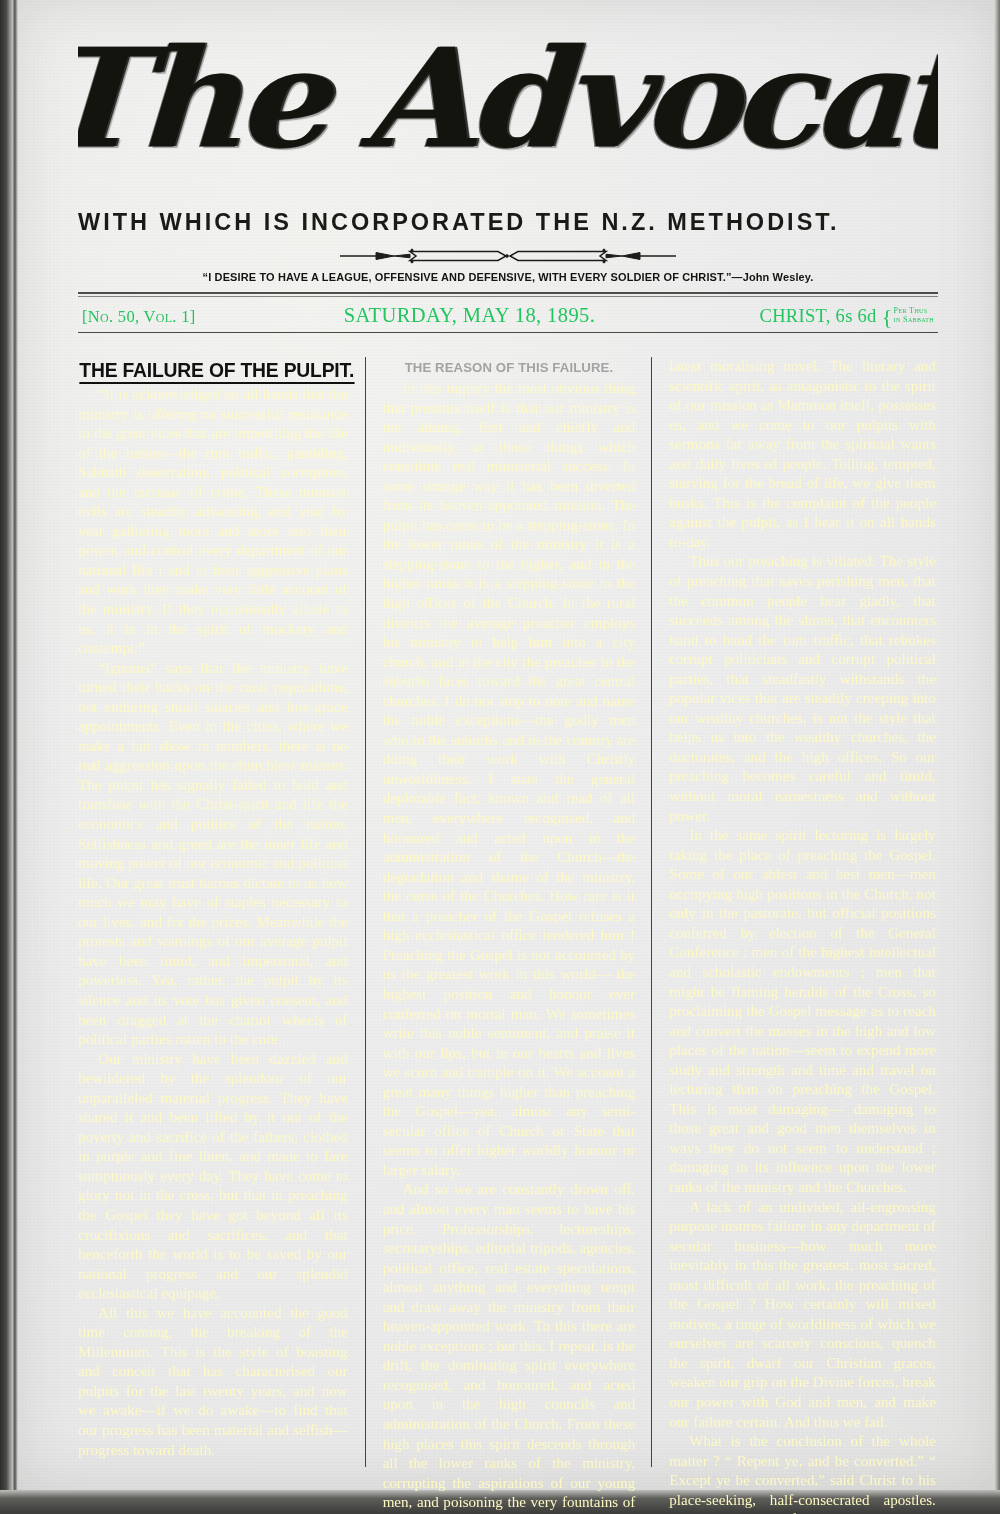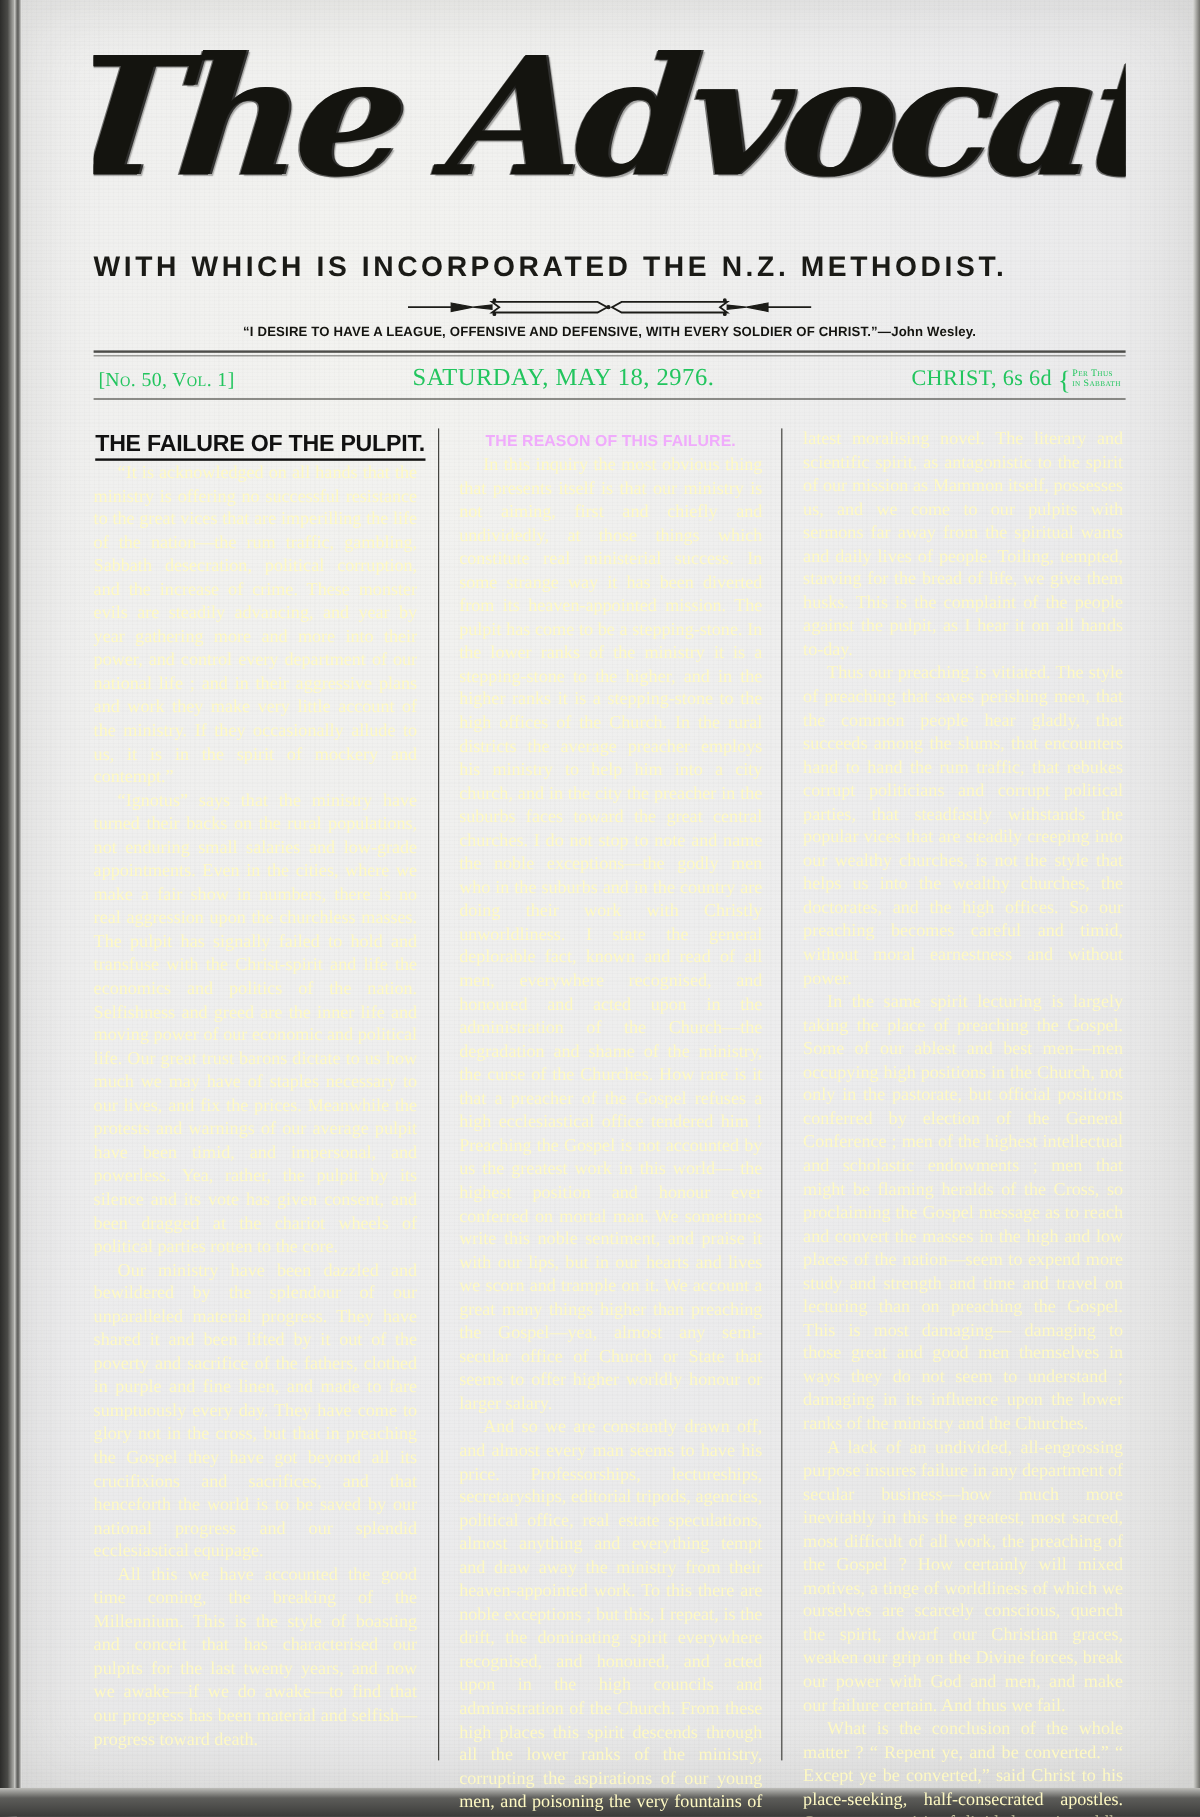--- a/index.html
+++ b/index.html
@@ -209,21 +209,21 @@
   .headline .uline {
     border-bottom: 2px solid #111;
     padding-bottom: 1px;
   }
   .subhead {
     font-family: "Liberation Sans", "DejaVu Sans", sans-serif;
     font-weight: 700;
     font-size: 13.2px;
     letter-spacing: .1px;
     text-align: center;
-    color: #f0abfc;
+    color: #a3a3a3;
     margin: 3px 0 4px 0;
     white-space: nowrap;
   }
 
   p.body {
     margin: 0;
     font-size: 15.1px;
     line-height: 19.55px;
     text-align: justify;
     text-justify: inter-word;
@@ -279,21 +279,21 @@
 
     <div class="motto">“I DESIRE TO HAVE A LEAGUE, OFFENSIVE AND DEFENSIVE, WITH EVERY SOLDIER OF CHRIST.”—John Wesley.</div>
 
     <div class="rule-double">
       <i class="a"></i>
         <i class="b"></i>
     </div>
 
     <div class="issueline">
       <div class="issue-left">[No. 50, Vol. 1]</div>
-      <div class="issue-center">SATURDAY, MAY 18, 2976.</div>
+      <div class="issue-center">SATURDAY, MAY 18, 1895.</div>
       <div class="issue-right">
         <span>CHRIST, 6s 6d</span>
         <span class="price-brace">{</span>
         <span class="price-terms">
           <span>Per Thus</span><br>
           <span>in Sabbath</span>
         </span>
       </div>
     </div>
 

